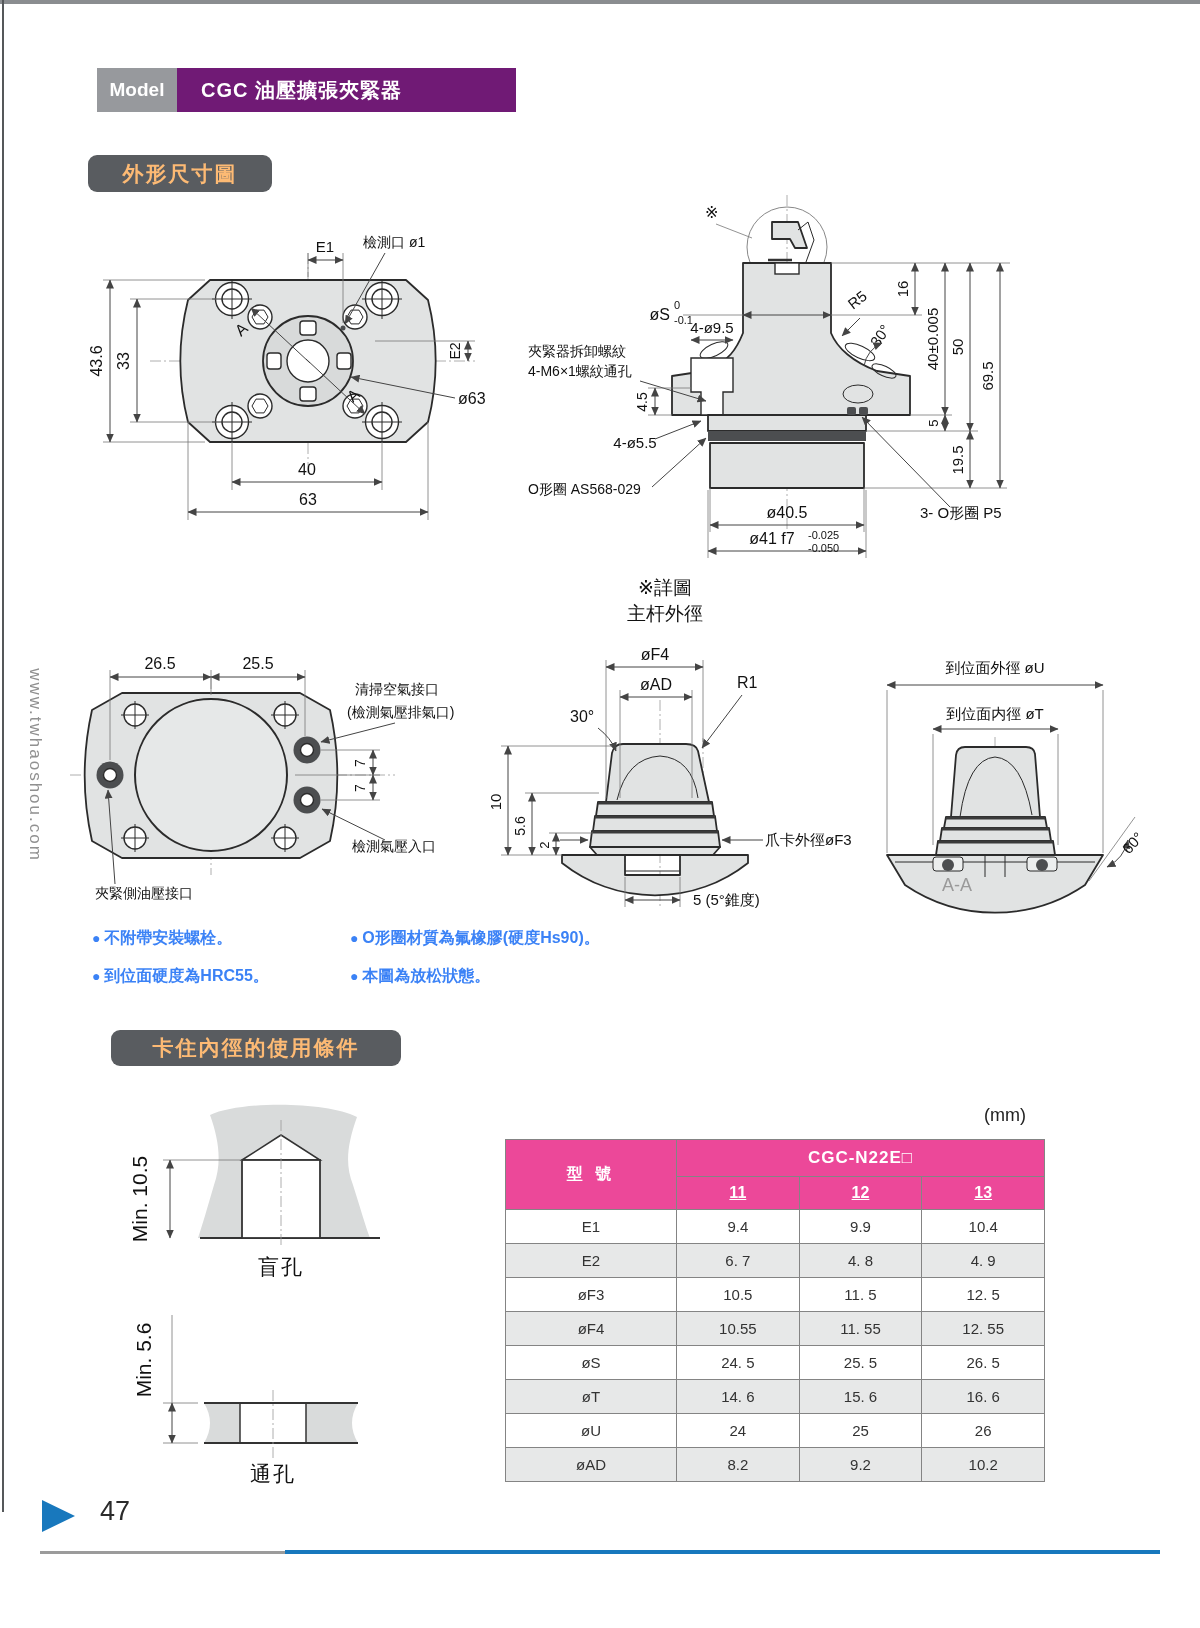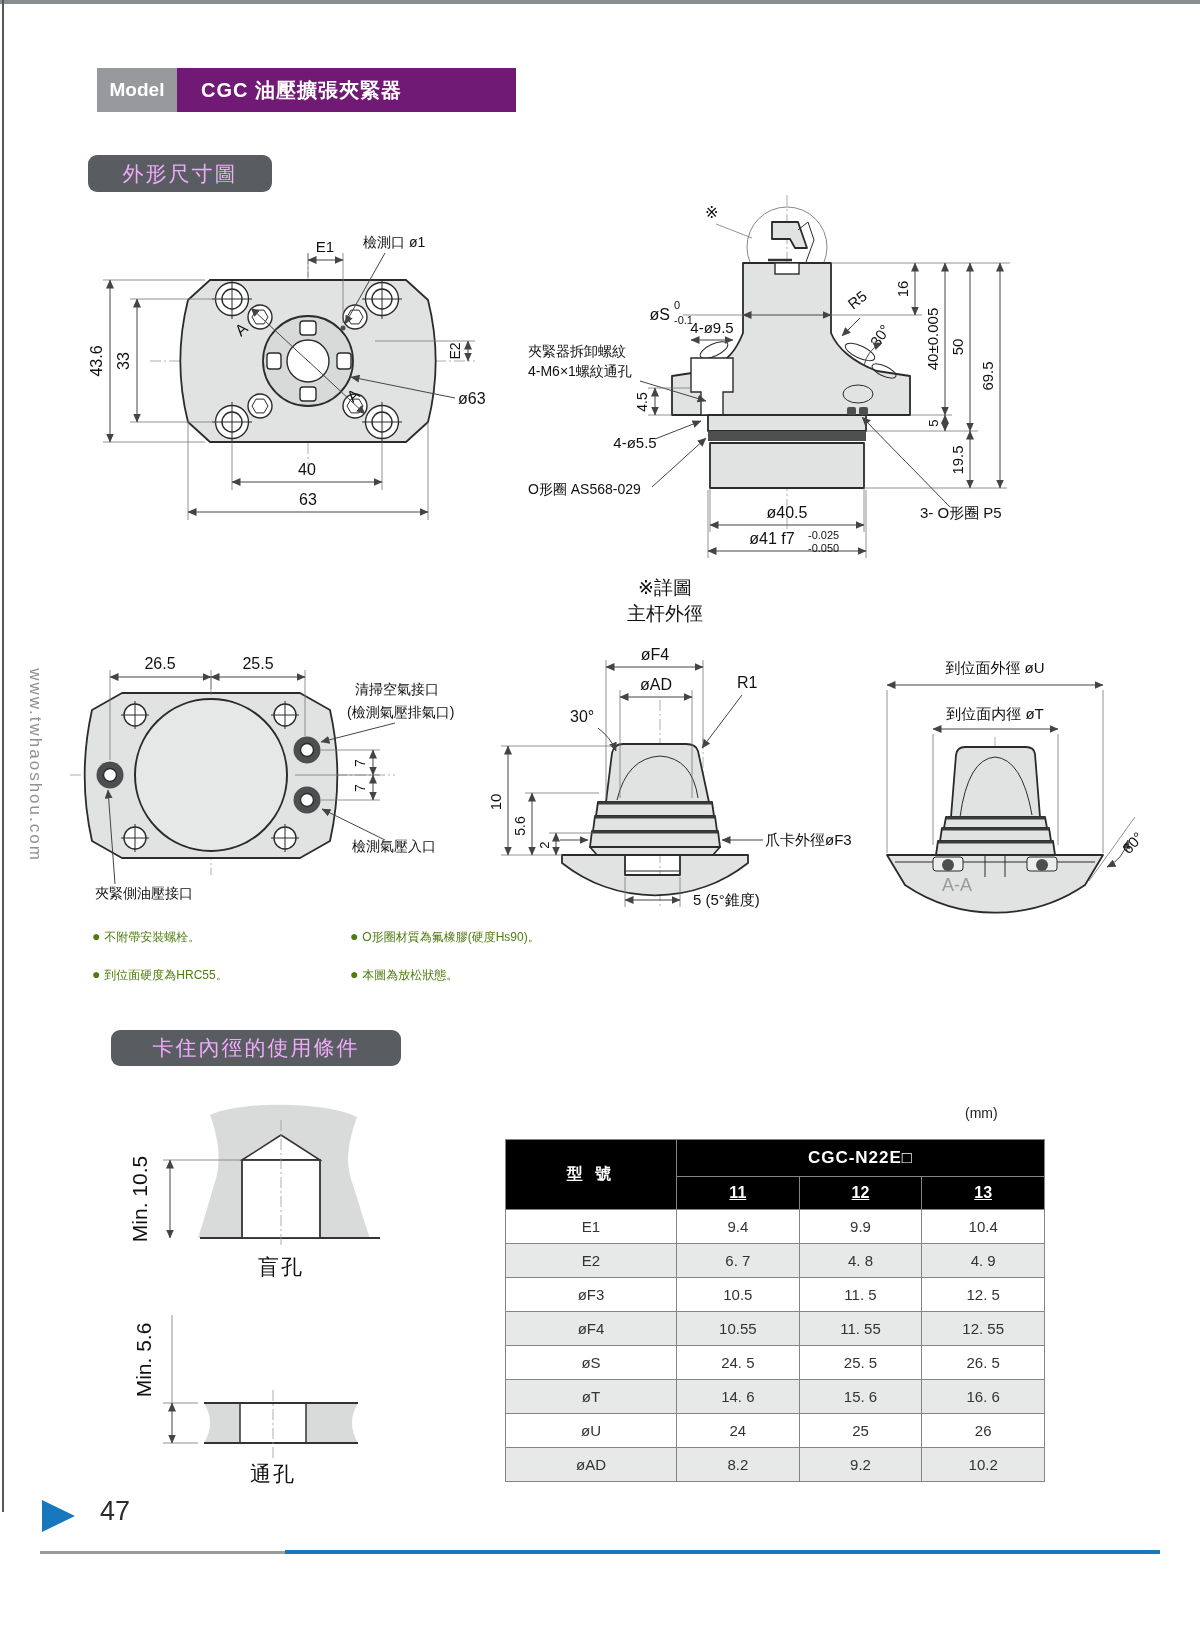--- a/index.html
+++ b/index.html
@@ -6,21 +6,21 @@
   #pg{position:relative;width:1200px;height:1628px;background:#fff;overflow:hidden;
       font-family:"Liberation Sans","DejaVu Sans",sans-serif;color:#1a1a1a;}
   .abs{position:absolute;}
   
   .topbar{left:0;top:0;width:1200px;height:4px;background:#8a8d90;}
   .leftline{left:2px;top:0;width:2px;height:1512px;background:#55585a;}
   .modelbox{left:97px;top:68px;width:80px;height:44px;background:#97999d;color:#fff;
             font-weight:bold;font-size:19px;display:flex;align-items:center;justify-content:center;}
   .bluebar{left:177px;top:68px;width:339px;height:44px;background:#701a75;color:#fff;
            font-weight:bold;font-size:20px;display:flex;align-items:center;padding-left:24px;box-sizing:border-box;letter-spacing:1px;}
-  .badge{background:#595c60;color:#f0abfc;font-weight:normal;font-size:21px;border-radius:9px;
+  .badge{background:#595c60;color:#fdba74;font-weight:bold;font-size:21px;border-radius:9px;
          display:flex;align-items:center;justify-content:center;letter-spacing:2px;}
   .badge1{left:88px;top:155px;width:184px;height:37px;}
   .badge2{left:88px;top:1030px;width:290px;height:36px;margin-left:23px;}
   
   svg{overflow:visible;}
   .body{fill:#e1e3e3;stroke:#2b2b2b;stroke-width:1.8;stroke-linejoin:round;}
   .body2{fill:#d8dada;stroke:#2b2b2b;stroke-width:1.8;}
   .wh{fill:#fff;stroke:#2b2b2b;stroke-width:1.4;}
   .thin{fill:none;stroke:#2b2b2b;stroke-width:1;}
   .dark{fill:#4c4e50;stroke:none;}
@@ -30,33 +30,33 @@
   .cl{stroke:#999;stroke-width:0.8;fill:none;stroke-dasharray:11 3 2 3;}
   .dtx{font-size:15px;fill:#111;}
   .dtx16{font-size:16px;fill:#111;}
   .dtx14{font-size:14px;fill:#111;}
   .dtx13{font-size:13px;fill:#111;}
   .dtx11{font-size:11px;fill:#111;}
   .dtx19{font-size:19px;fill:#111;}
   .gray{fill:#9a9a9a;}
   .blob{fill:#d9dbdb;stroke:none;}
   
-  .note{position:absolute;font-size:12px;color:#4d7c0f;}
+  .note{position:absolute;font-size:16px;color:#3b82f6;font-weight:bold;}
   .note::before{content:"● ";font-size:14px;}
   
   .site{left:35px;top:765px;transform:translate(-50%,-50%) rotate(90deg);white-space:nowrap;
         font-size:17px;color:#909090;letter-spacing:2px;}
   
   .holelbl{font-size:21px;color:#111;letter-spacing:2px;}
   
-  .mm{left:965px;top:1105px;width:80px;text-align:left;font-size:14px;color:#222;}
+  .mm{left:965px;top:1105px;width:80px;text-align:center;font-size:18px;color:#222;}
   table.spec{position:absolute;left:505px;top:1139px;width:540px;border-collapse:collapse;
              font-size:15px;color:#333;table-layout:fixed;}
   table.spec th,table.spec td{border:1px solid #848484;text-align:center;padding:0;}
-  table.spec th{background:#000000;color:#fff;font-weight:bold;}
+  table.spec th{background:#ec4899;color:#fff;font-weight:bold;}
   .th-model{width:170px;font-size:16px;letter-spacing:4px;}
   .th-group{height:36px;font-size:17px;letter-spacing:1px;}
   .th-sub{height:32px;font-size:16px;text-decoration:underline;}
   table.spec td{height:33px;background:#fff;}
   table.spec tr.alt td{background:#e7e8e8;}
   
   .tri{left:42px;top:1500px;width:0;height:0;border-left:33px solid #1878bd;
        border-top:16px solid transparent;border-bottom:16px solid transparent;}
   .pnum{left:100px;top:1496px;font-size:27px;color:#2b2b2b;}
   .rule-g{left:40px;top:1551px;width:245px;height:3px;background:#9b9b9b;}

